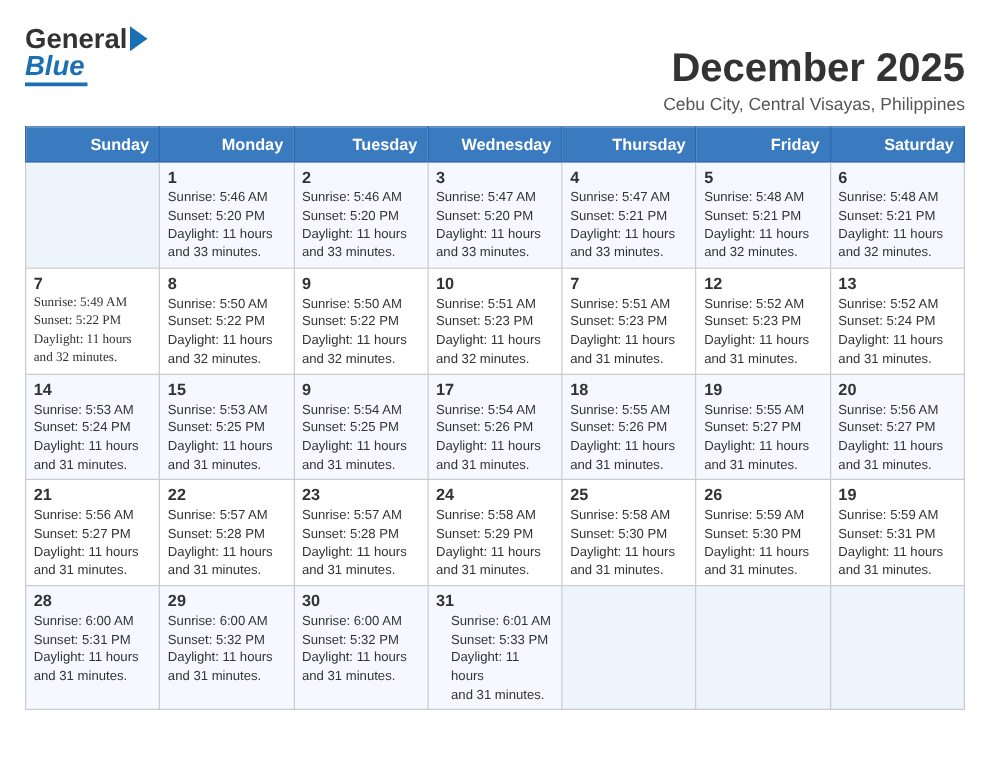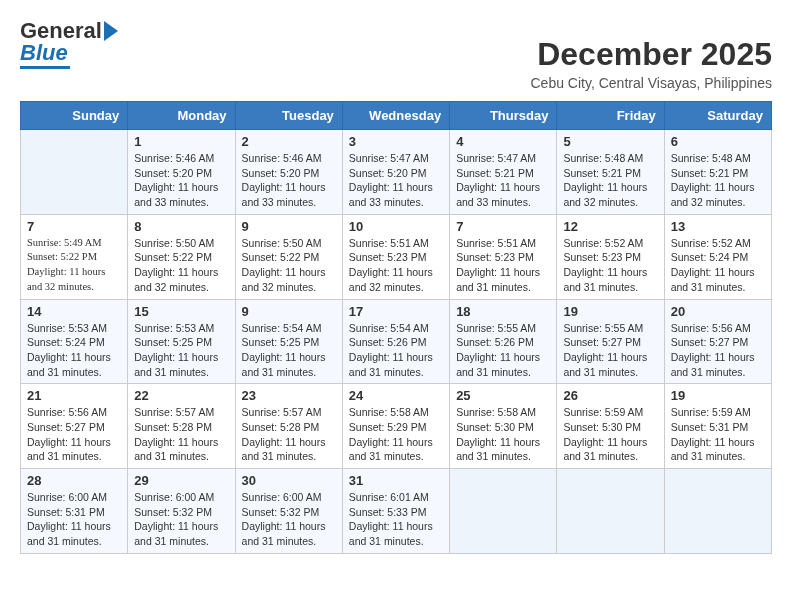--- a/index.html
+++ b/index.html
@@ -341,21 +341,21 @@
         </td>
         <td>
           <span class="day-num">30</span>
           <div class="day-info" style="white-space: pre-line;">Sunrise: 6:00 AM
 Sunset: 5:32 PM
 Daylight: 11 hours
 and 31 minutes.</div>
         </td>
         <td>
           <span class="day-num">31</span>
-          <div class="day-info" style="white-space: pre-line;">Sunrise: 6:01 AM
+          <div class="day-info" style="white-space: pre-line; margin-left: 12px;">Sunrise: 6:01 AM
 Sunset: 5:33 PM
 Daylight: 11 hours
 and 31 minutes.</div>
         </td>
         <td class="empty"></td>
         <td class="empty"></td>
         <td class="empty"></td>
       </tr>
     </tbody>
 </table>

